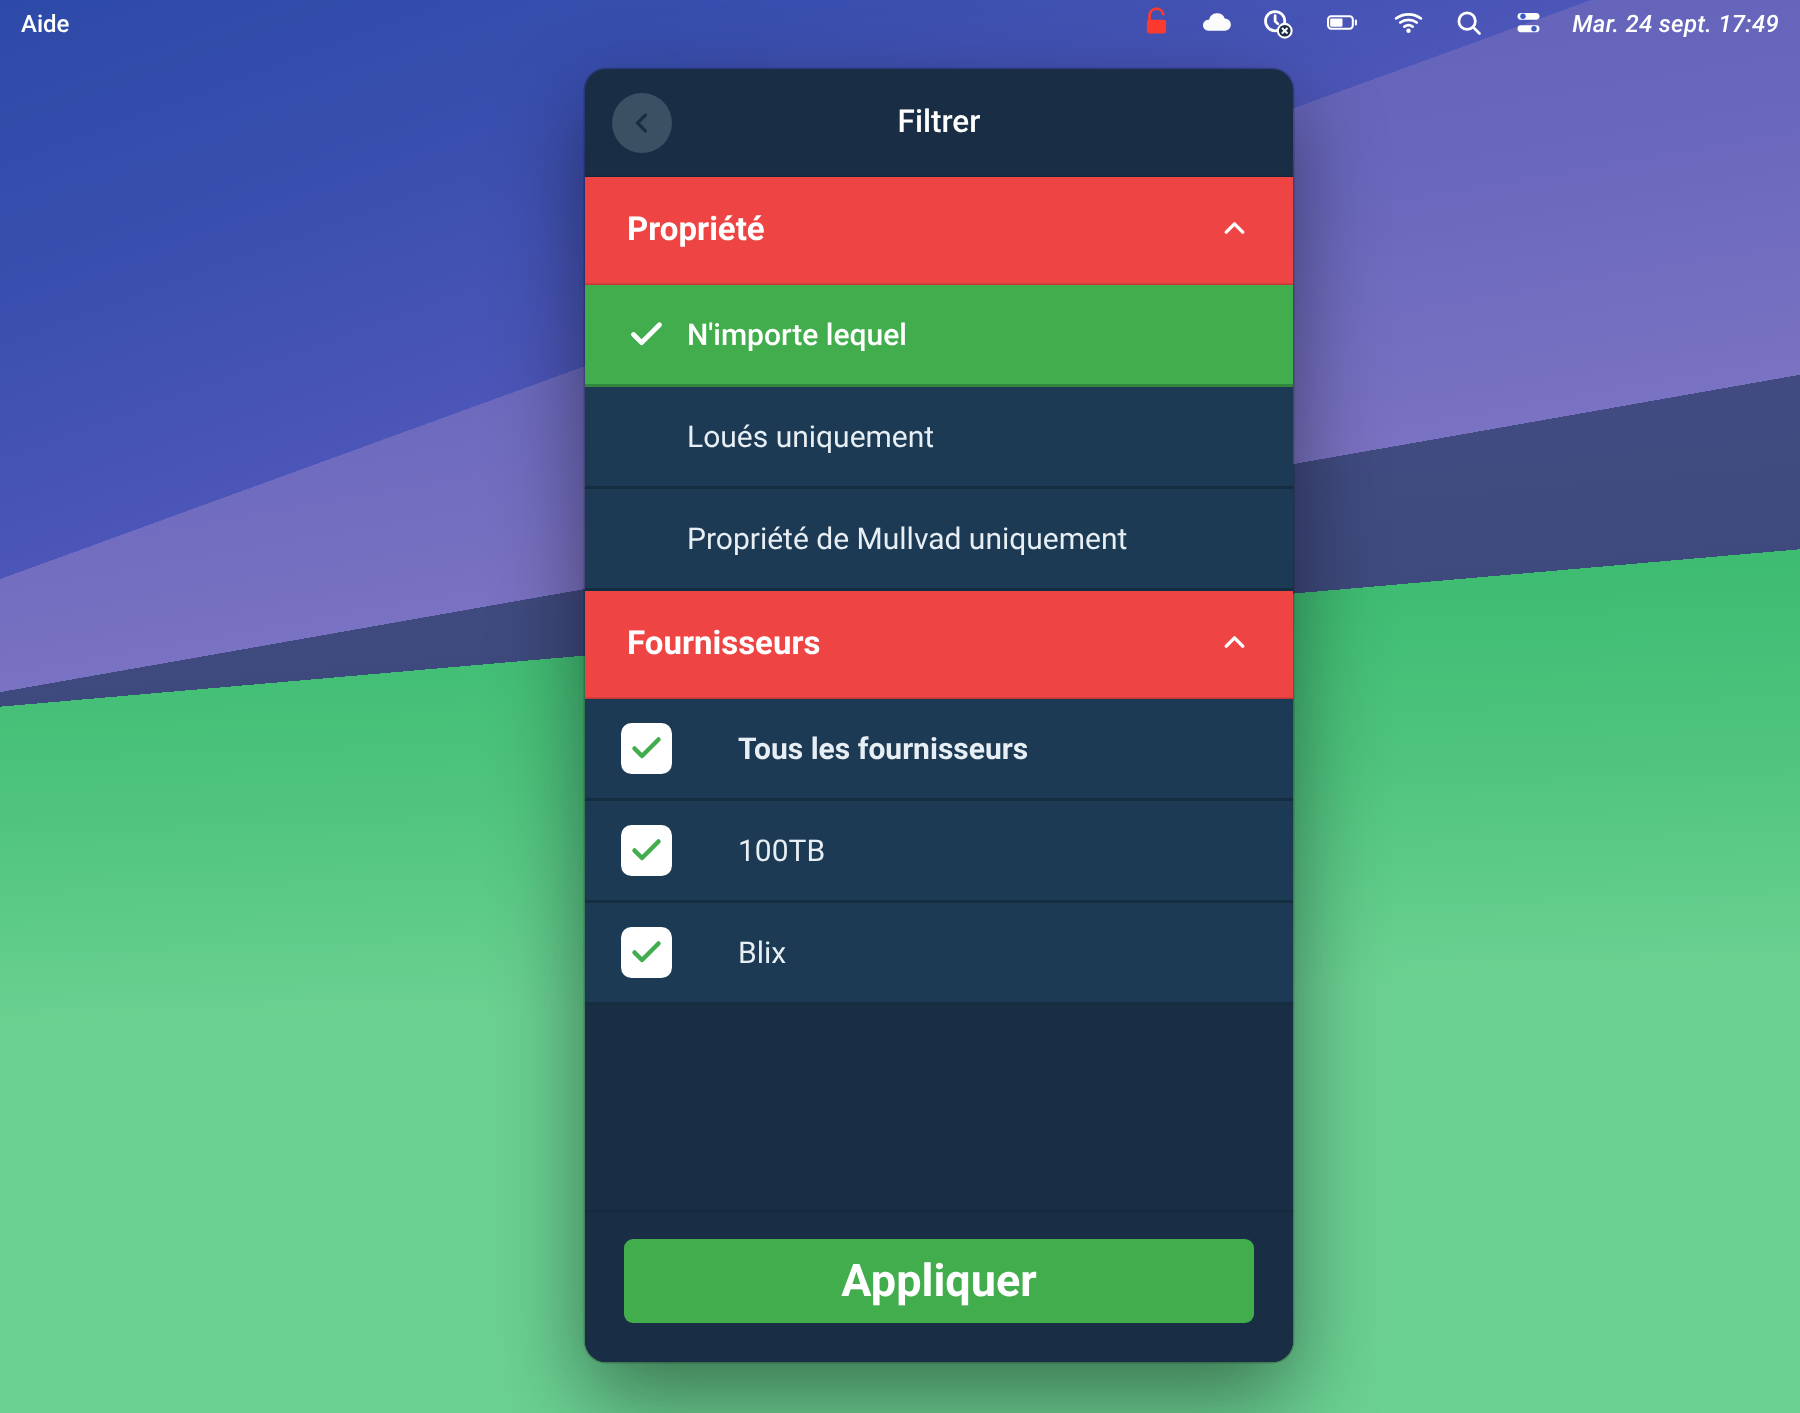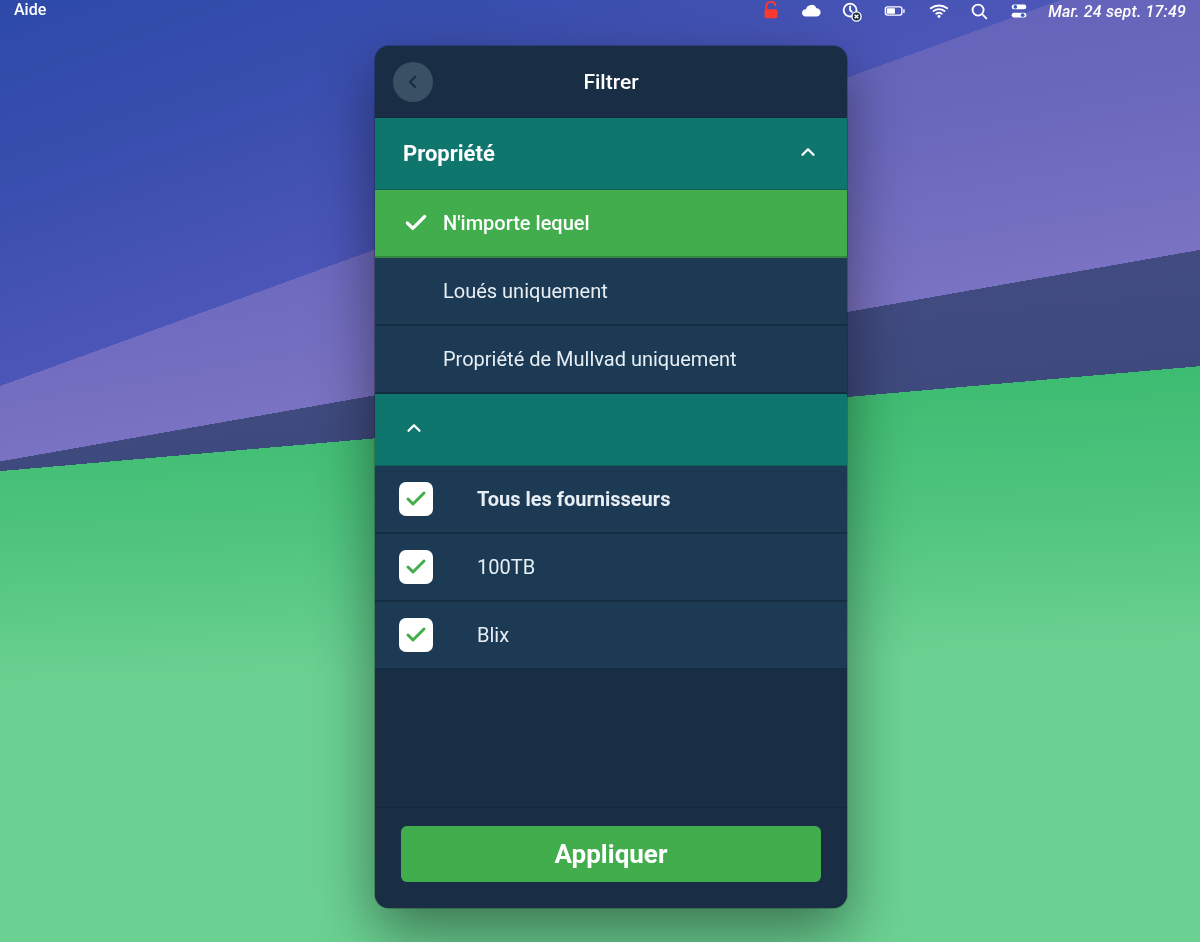--- a/index.html
+++ b/index.html
@@ -9,33 +9,33 @@
   background:
     linear-gradient(160deg,#2d4aa8 0%,#3a4faf 15%,#4c56b8 28%,transparent 28%),
     linear-gradient(170deg,#5a5db5 0%,#6a68bd 25%,#7a72c2 40%,transparent 40%),
     linear-gradient(175deg,#4a4f8f 0%,#3e4a7d 45%,transparent 45%),
     linear-gradient(178deg,#3bbb70 40%,#4fc47e 55%,#6bd192 70%),
     linear-gradient(180deg,#2a7a3f 60%,#2c6b3a 100%);
   background-color:#3b7a4a;
 }
 .menubar{
   position:absolute;top:0;left:0;right:0;height:30px;
-  display:flex;align-items:flex-start;color:#fff;
+  display:flex;align-items:center;color:#fff;
   font-size:16px;font-weight:500;
   padding:0 14px;
 }
 .menubar .left{flex:none;}
 .menubar .spacer{flex:1;}
 .menubar .right{display:flex;align-items:center;gap:18px;}
 .ico{display:inline-flex;align-items:center;justify-content:center;width:22px;height:22px;}
 .ico svg{width:22px;height:22px;}
 .menubar .datetime{font-weight:500;letter-spacing:.2px;font-style:italic;}
 
 .app{
-  position:absolute;left:375px;top:46px;width:472px;height:862px;
+  position:absolute;left:390px;top:46px;width:472px;height:862px;
   background:#192e45;border-radius:14px;
   box-shadow:0 24px 60px rgba(0,0,0,.45),0 0 0 1px rgba(0,0,0,.2);
   display:flex;flex-direction:column;overflow:hidden;
 }
 .app-header{
   height:72px;flex:none;display:flex;align-items:center;
   position:relative;border-bottom:1px solid rgba(0,0,0,.15);
 }
 .back-btn{
   width:40px;height:40px;border-radius:50%;
@@ -50,21 +50,21 @@
 }
 .app-body{
   flex:1;overflow-y:auto;position:relative;
   scrollbar-width:thin;
 }
 .app-body::-webkit-scrollbar{width:8px;}
 .app-body::-webkit-scrollbar-thumb{background:#6f8293;border-radius:4px;}
 .app-body::-webkit-scrollbar-track{background:transparent;}
 
 .section-header{
-  background:#0f766e;height:72px;display:flex;align-items:center;
+  background:#ef4444;height:72px;display:flex;align-items:center;
   padding:0 28px;cursor:pointer;
   border-bottom:1px solid rgba(0,0,0,.18);
 }
 .section-header .label{color:#fff;font-size:22px;font-weight:700;flex:1;}
 .section-header .chev svg{width:22px;height:22px;}
 
 .radio-row{
   height:68px;display:flex;align-items:center;padding:2px 28px;
   background:#1c3a54;border-bottom:2px solid rgba(0,0,0,.22);
   cursor:pointer;color:#e7eef4;font-size:20px;
@@ -88,21 +88,21 @@
 .cbox svg{width:24px;height:24px;}
 .check-row .txt{margin-left:32px;}
 
 .app-footer{
   flex:none;padding:18px 26px 26px;background:#192e45;
   border-top:1px solid rgba(0,0,0,.12);
 }
 .apply-btn{
   height:56px;border-radius:6px;background:#42ad4d;
   display:flex;align-items:center;justify-content:center;
-  color:#fff;font-size:26px;font-weight:700;cursor:pointer;
+  color:#fff;font-size:30px;font-weight:700;cursor:pointer;
 }
 </style>
 </head>
 <body>
 
 <div class="desktop">
 
   <div class="menubar">
     <div class="left">Aide</div>
     <div class="spacer"></div>
@@ -187,20 +187,21 @@
         <span class="txt">N'importe lequel</span>
       </div>
       <div class="radio-row">
         <span class="txt">Loués uniquement</span>
       </div>
       <div class="radio-row">
         <span class="txt">Propriété de Mullvad uniquement</span>
       </div>
 
       <div class="section-header">
+        <span class="label">Fournisseurs</span>
         <span class="chev">
           <svg viewBox="0 0 24 24" fill="none">
               <path d="M6 15l6-6 6 6" stroke="#fff" stroke-width="2.5" stroke-linecap="round" stroke-linejoin="round"></path>
             </svg>
         </span>
       </div>
 
       <div class="check-row bold">
         <span class="cbox">
           <svg viewBox="0 0 24 24" fill="none">

